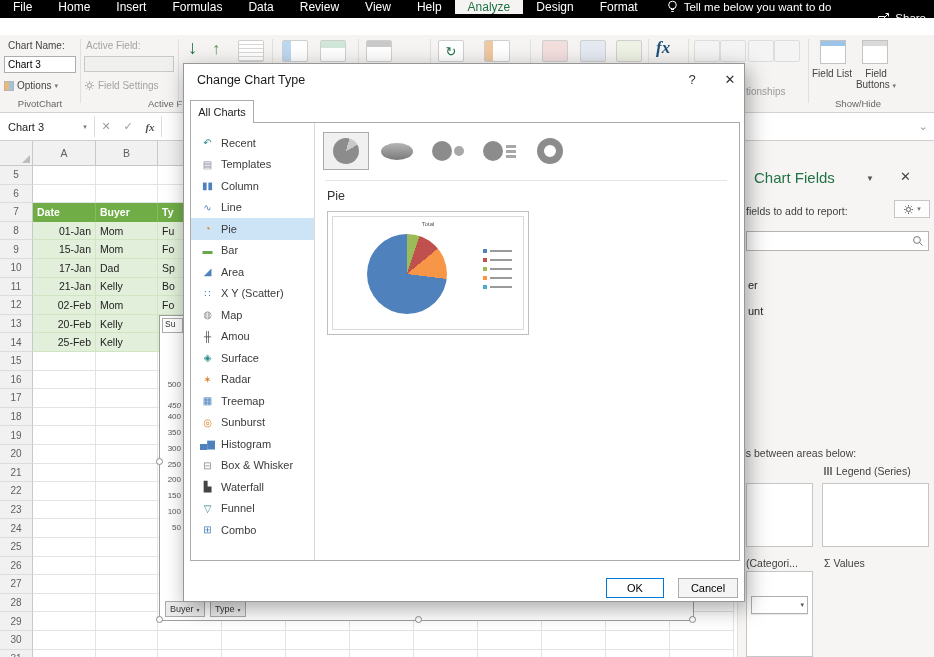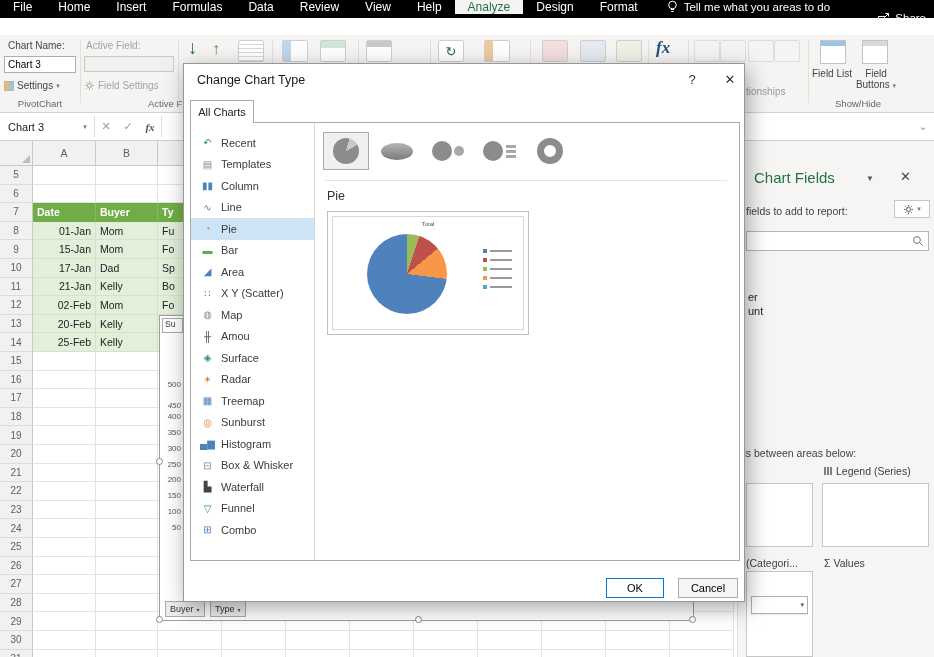--- a/index.html
+++ b/index.html
@@ -134,38 +134,38 @@
         <div class="rtab">Help</div>
         <div class="rtab active">Analyze</div>
         <div class="rtab">Design</div>
         <div class="rtab">Format</div>
       </div>
     <div id="tellme">
       <svg width="11" height="13">
           <circle cx="5.5" cy="5" r="3.8" fill="none" stroke="#fff"></circle>
           <path d="M4 9.5h3M4.3 11.5h2.4" stroke="#fff"></path>
         </svg>
-      <span>Tell me what you areas to do</span>
+      <span>Tell me below you want to do</span>
     </div>
     <div id="share">
       <svg width="13" height="12">
           <path d="M1.5 4.5h6v6h-6z" fill="none" stroke="#fff"></path>
           <path d="M8.5 1.5h3v3" fill="none" stroke="#fff"></path>
           <path d="M11.3 1.7L7 6" stroke="#fff"></path>
         </svg>
       <span>Share</span>
     </div>
   </div>
 
   <div id="ribbon">
     <div class="rlabel" style="left:8px;top:5px">Chart Name:</div>
     <input class="rinput" style="left: 4px; top: 21px; width: 72px; height: 17px;" value="Chart 3">
     <div class="rbtn" style="left:4px;top:45px">
       <span class="opt-ic"></span>
-      <span>Settings</span>
+      <span>Options</span>
       <span class="ddg">▾</span>
     </div>
     <div class="grp-label" style="left:0;top:63px;width:80px">PivotChart</div>
     <div class="gdiv" style="left:80px"></div>
 
     <div class="rlabel dis" style="left:86px;top:5px">Active Field:</div>
     <input class="rinput dis" style="left: 84px; top: 21px; width: 90px; height: 16px;">
     <div class="rbtn dis" style="left:84px;top:45px">
       <svg class="gear-ic" width="11" height="11">
           <circle cx="5.5" cy="5.5" r="2" fill="none" stroke="#a3a3a3"></circle>
@@ -604,21 +604,21 @@
         </svg>
       <span class="ddg">▾</span>
     </div>
     <div id="pane-search">
       <svg width="12" height="12">
           <circle cx="5" cy="5" r="3.4" fill="none" stroke="#777"></circle>
           <path d="M7.6 7.6l3 3" stroke="#777"></path>
         </svg>
     </div>
     <div id="pane-fields">
-        <div class="pane-frag" style="top: 12px;">er</div>
+        <div class="pane-frag" style="top: 0px;">er</div>
         <div class="pane-frag" style="top: 26px;">unt</div>
       </div>
     <div id="drag-hint">ds between areas below:</div>
     <div id="legend-area-label">
       <span class="colbars">
           <i></i>
           <i></i>
           <i></i>
         </span>
       <span>Legend (Series)</span>

